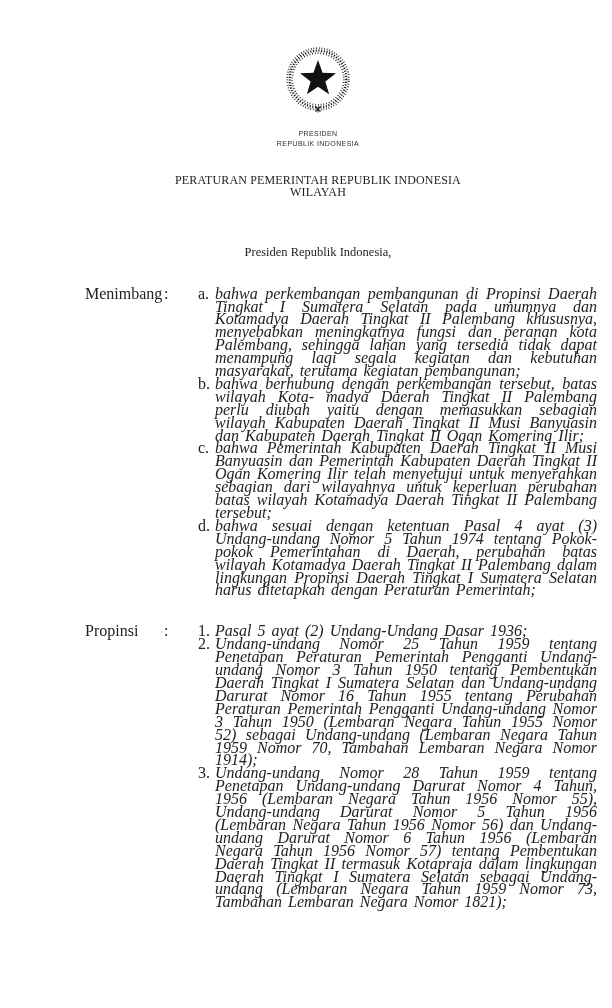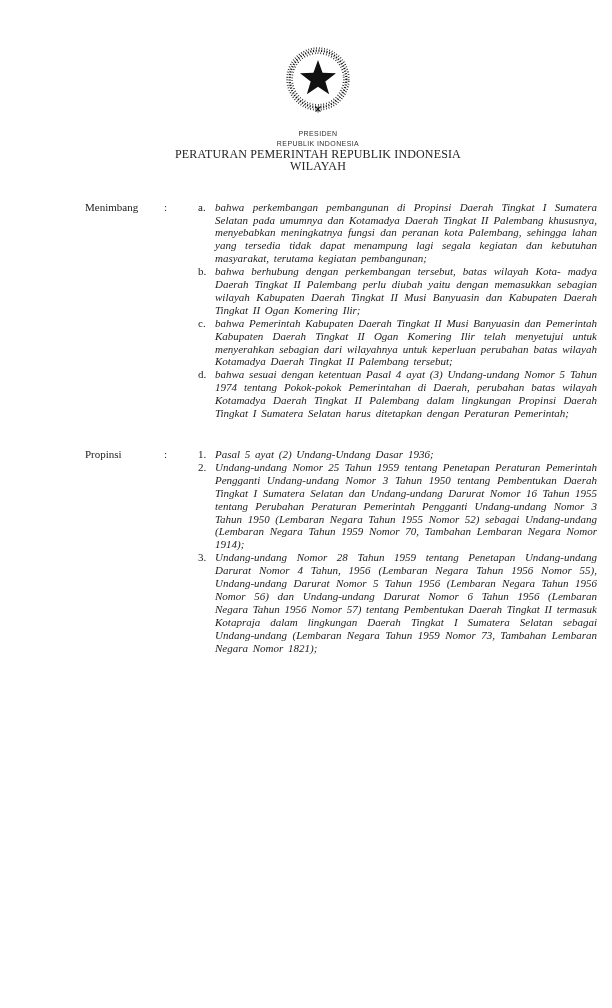--- a/index.html
+++ b/index.html
@@ -24,40 +24,40 @@
     font-family: "Liberation Sans", sans-serif;
     font-size: 7px;
     letter-spacing: 0.4px;
     line-height: 9.5px;
     color: #2e2e2e;
   }
   .presiden-line.first { margin-top: 11px; }
   .title-block {
     width: 480px;
     margin-left: 78px;
-    margin-top: 0;
+    margin-top: 26px;
     text-align: center;
     font-size: 12px;
     line-height: 12.3px;
     letter-spacing: 0.15px;
     color: #222222;
   }
   .salutation {
     width: 480px;
     margin-left: 78px;
     margin-top: 46px;
     text-align: center;
     font-size: 12.5px;
     color: #222222;
   }
   .section {
     display: flex;
     margin: 28px 8px 0 85px;
     width: 512px;
-    font-size: 11px;
+    font-size: 16px;
     line-height: 12.9px;
     color: #222222;
   }
   .section-label { position: relative; width: 113px; flex: none; }
   .section-colon { position: absolute; left: 79px; top: 0; }
   .items { flex: 1; }
   .item { display: flex; }
   .item-marker { width: 17px; flex: none; }
   .item-text { flex: 1; text-align: justify; word-spacing: 2px; font-style: italic; }
 </style>
@@ -79,20 +79,21 @@
     </svg>
     <div class="presiden-line first">PRESIDEN</div>
     <div class="presiden-line">REPUBLIK INDONESIA</div>
   </div>
 
   <div class="title-block">
     <div>PERATURAN PEMERINTAH REPUBLIK INDONESIA</div>
     <div>WILAYAH</div>
   </div>
 
+  <div class="salutation">Presiden Republik Indonesia,</div>
 
   <div class="section">
     <div class="section-label">
       <span>Menimbang</span>
       <span class="section-colon">:</span>
     </div>
     <div class="items">
       <div class="item">
         <span class="item-marker">a.</span>
         <span class="item-text">bahwa perkembangan pembangunan di Propinsi Daerah Tingkat I Sumatera Selatan pada umumnya dan Kotamadya Daerah Tingkat II Palembang khususnya, menyebabkan meningkatnya fungsi dan peranan kota Palembang, sehingga lahan yang tersedia tidak dapat menampung lagi segala kegiatan dan kebutuhan masyarakat, terutama kegiatan pembangunan;</span>

